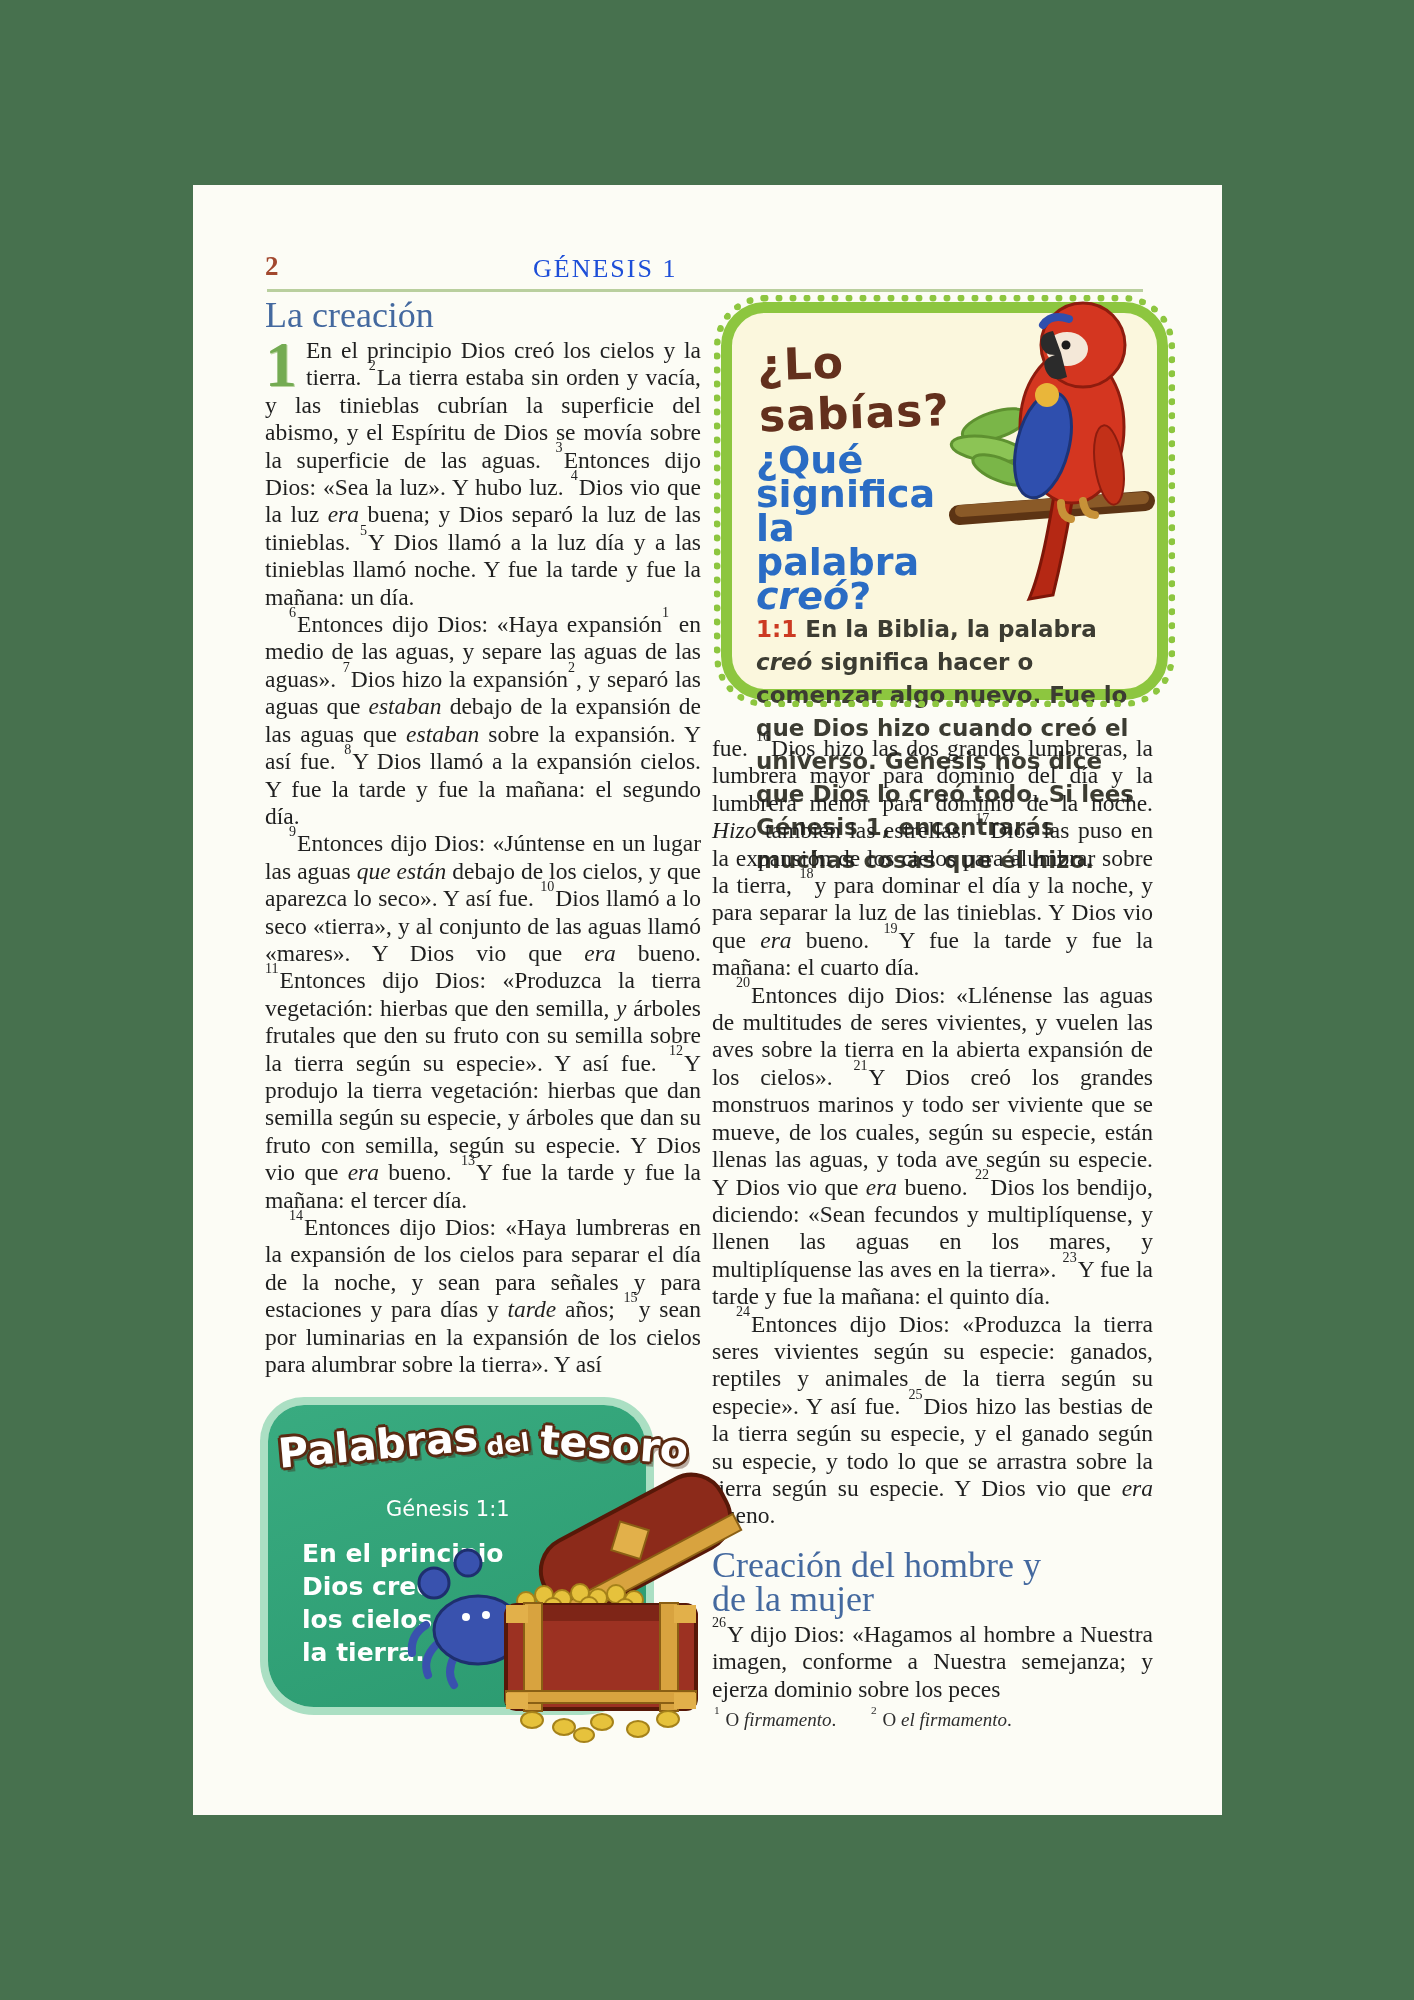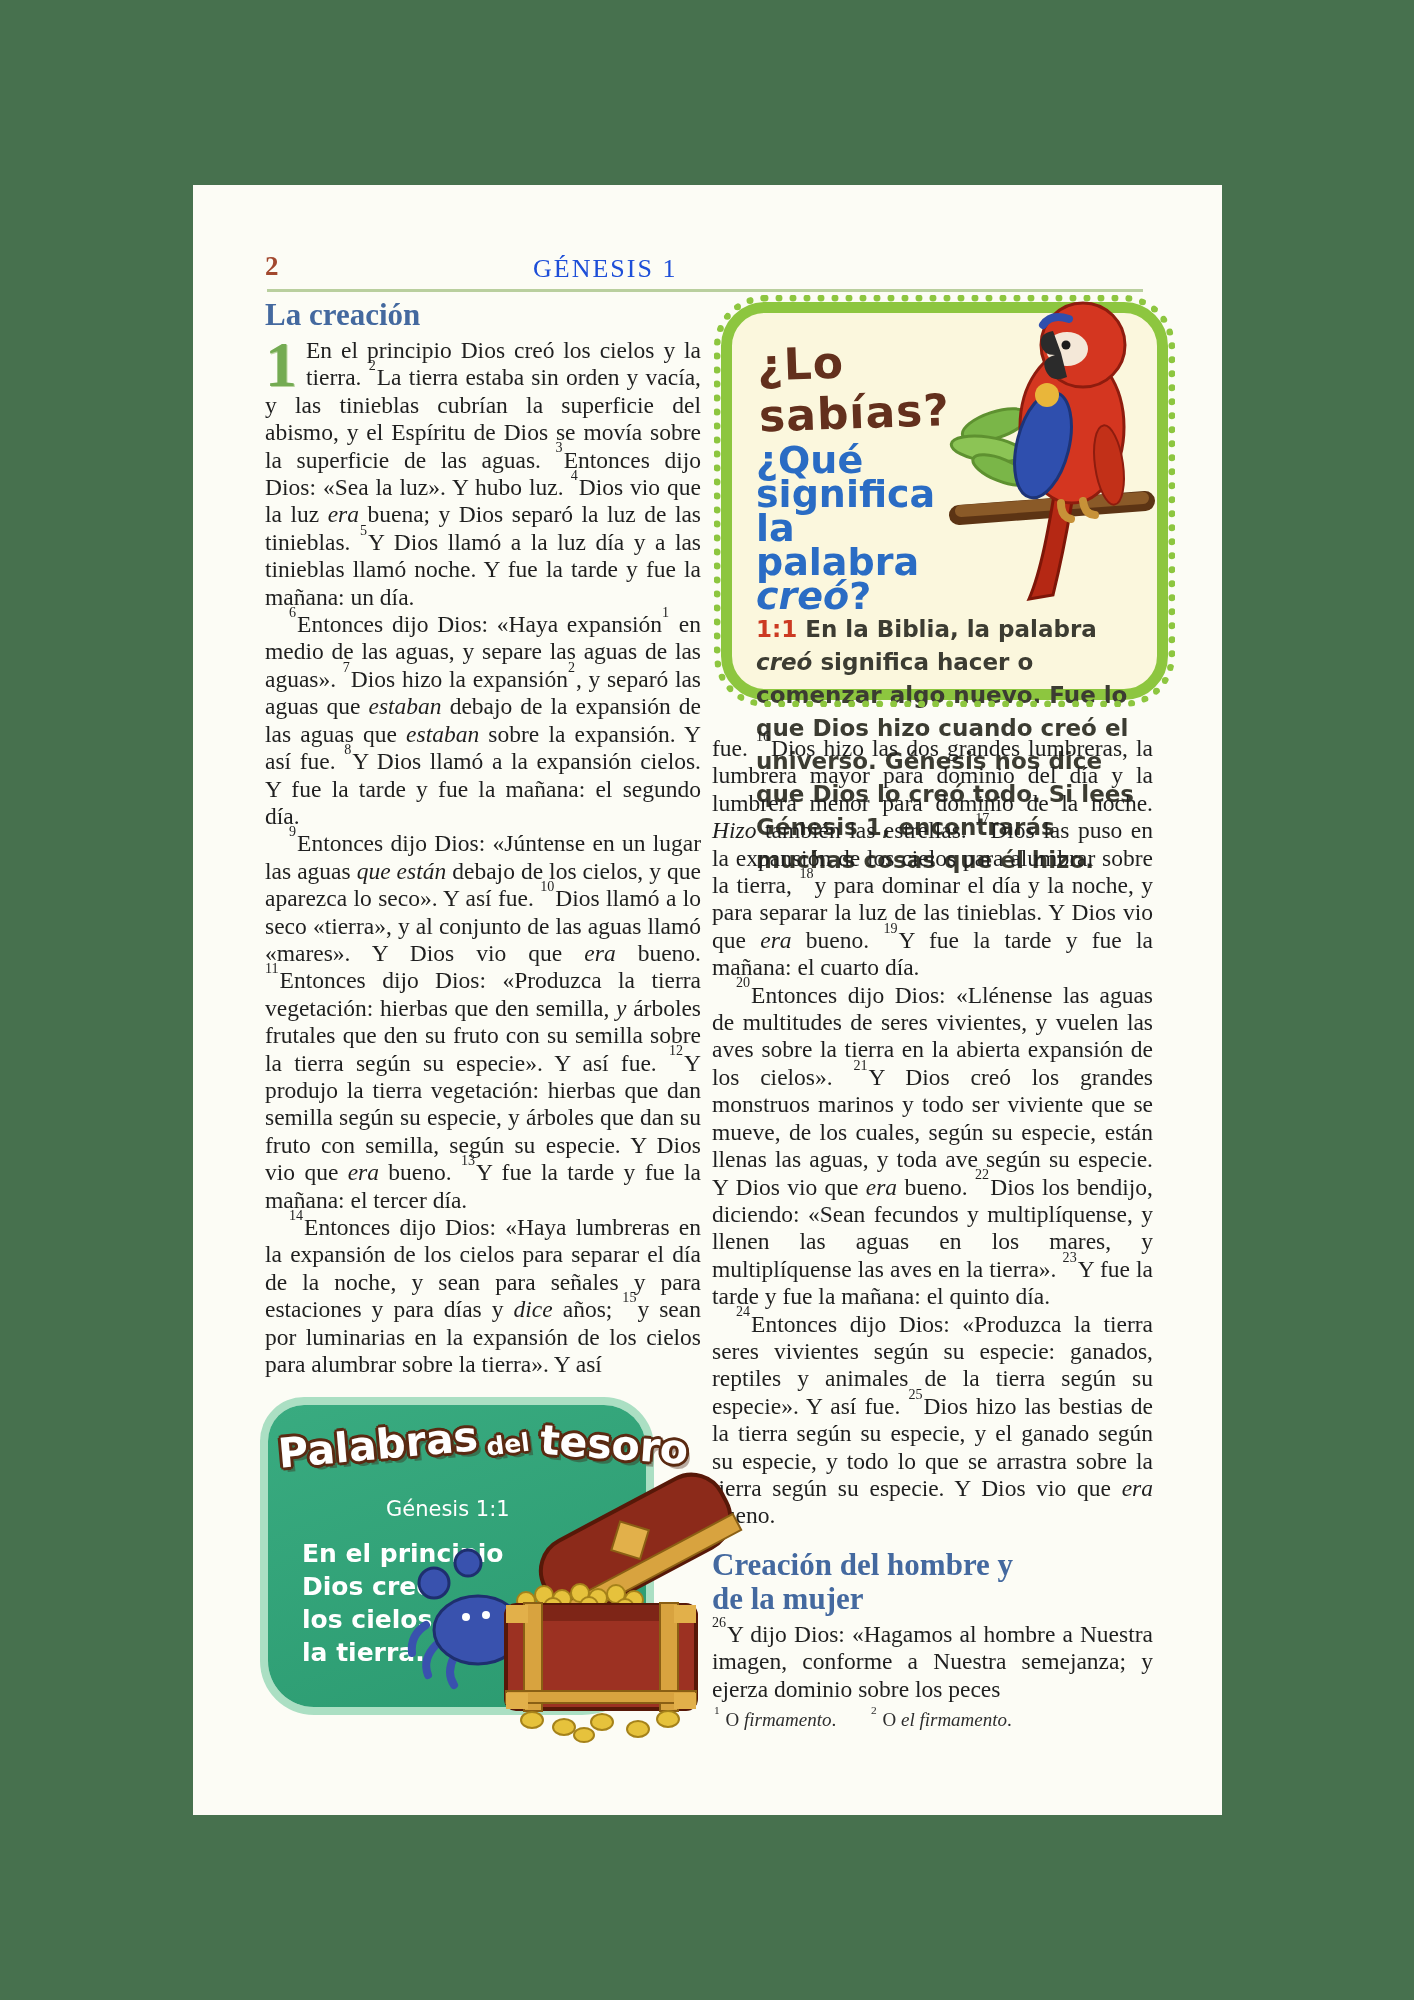--- a/index.html
+++ b/index.html
@@ -9,21 +9,21 @@
 
   
   .page-num{position:absolute;left:72px;top:66px;font-size:27px;font-weight:bold;color:#a2482e;}
   .running-head{position:absolute;left:340px;top:69px;font-size:26px;font-weight:normal;
                 letter-spacing:2px;color:#1d4ed8;}
   .header-rule{position:absolute;left:74px;top:104px;width:876px;height:3px;background:#b9cf9e;}
 
   
   .col-left{position:absolute;left:72px;top:113px;width:436px;}
   .col-right{position:absolute;left:519px;top:550px;width:441px;}
-  .section-heading{font-size:31px;line-height:34px;font-weight:bold;color:#44699f;margin:0 0 5px 0;}
+  .section-heading{font-size:36px;line-height:34px;font-weight:normal;color:#44699f;margin:0 0 5px 0;}
   .section-heading.second{margin-top:18px;}
   .body-par{font-size:23.5px;line-height:27.4px;text-align:justify;color:#1f1f1f;margin:0;}
   .body-par.indent{text-indent:24px;}
   .body-par sup, .footnotes sup{font-size:0.6em;line-height:0;position:relative;top:-0.45em;margin-right:1px;}
   .dropcap{float:left;font-size:64px;line-height:50px;font-weight:bold;color:#74ab52;
            margin:3px 9px 0 0;text-shadow:1px 1px 0 #b9d49e;}
   .footnotes{position:absolute;left:521px;top:1524px;width:440px;font-size:19px;color:#2d2d2d;}
   .footnotes .fn{margin-right:30px;}
 
   
@@ -67,21 +67,21 @@
     <div class="header-rule"></div>
 
     <div class="col-left">
       <div class="section-heading">La creación</div>
       <p class="body-par">
         <span class="dropcap">1</span>
         <span>En el principio Dios creó los cielos y la tierra. <sup>2</sup>La tierra estaba sin orden y vacía, y las tinieblas cubrían la superficie del abismo, y el Espíritu de Dios se movía sobre la superficie de las aguas. <sup>3</sup>Entonces dijo Dios: «Sea la luz». Y hubo luz. <sup>4</sup>Dios vio que la luz <i>era</i> buena; y Dios separó la luz de las tinieblas. <sup>5</sup>Y Dios llamó a la luz día y a las tinieblas llamó noche. Y fue la tarde y fue la mañana: un día.</span>
       </p>
       <p class="body-par indent"><sup>6</sup>Entonces dijo Dios: «Haya expansión<sup>1</sup> en medio de las aguas, y separe las aguas de las aguas». <sup>7</sup>Dios hizo la expansión<sup>2</sup>, y separó las aguas que <i>estaban</i> debajo de la expansión de las aguas que <i>estaban</i> sobre la expansión. Y así fue. <sup>8</sup>Y Dios llamó a la expansión cielos. Y fue la tarde y fue la mañana: el segundo día.</p>
       <p class="body-par indent"><sup>9</sup>Entonces dijo Dios: «Júntense en un lugar las aguas <i>que están</i> debajo de los cielos, y que aparezca lo seco». Y así fue. <sup>10</sup>Dios llamó a lo seco «tierra», y al conjunto de las aguas llamó «mares». Y Dios vio que <i>era</i> bueno. <sup>11</sup>Entonces dijo Dios: «Produzca la tierra vegetación: hierbas que den semilla, <i>y</i> árboles frutales que den su fruto con su semilla sobre la tierra según su especie». Y así fue. <sup>12</sup>Y produjo la tierra vegetación: hierbas que dan semilla según su especie, y árboles que dan su fruto con semilla, según su especie. Y Dios vio que <i>era</i> bueno. <sup>13</sup>Y fue la tarde y fue la mañana: el tercer día.</p>
-      <p class="body-par indent"><sup>14</sup>Entonces dijo Dios: «Haya lumbreras en la expansión de los cielos para separar el día de la noche, y sean para señales y para estaciones y para días y <i>dice</i> años; <sup>15</sup>y sean por luminarias en la expansión de los cielos para alumbrar sobre la tierra». Y así</p>
+      <p class="body-par indent"><sup>14</sup>Entonces dijo Dios: «Haya lumbreras en la expansión de los cielos para separar el día de la noche, y sean para señales y para estaciones y para días y <i>tarde</i> años; <sup>15</sup>y sean por luminarias en la expansión de los cielos para alumbrar sobre la tierra». Y así</p>
     </div>
 
     <div class="sabias">
       <svg class="parrot" viewBox="0 0 190 330">
         <ellipse cx="38" cy="148" rx="34" ry="13" fill="#7ab648" stroke="#5e9130" stroke-width="3" transform="rotate(-18 38 148)"></ellipse>
         <ellipse cx="30" cy="172" rx="36" ry="12" fill="#8cc455" stroke="#5e9130" stroke-width="3" transform="rotate(8 30 172)"></ellipse>
         <ellipse cx="44" cy="193" rx="30" ry="11" fill="#7ab648" stroke="#5e9130" stroke-width="3" transform="rotate(22 44 193)"></ellipse>
         <path d="M2 238 L188 224" stroke="#5c3414" stroke-width="20" stroke-linecap="round"></path>
         <path d="M4 234 L186 221" stroke="#8a5a28" stroke-width="12" stroke-linecap="round"></path>
         <path d="M100 200 C92 250 84 295 72 322 L96 318 C104 285 112 245 118 205 Z" fill="#b52814" stroke="#7e1608" stroke-width="3"></path>

